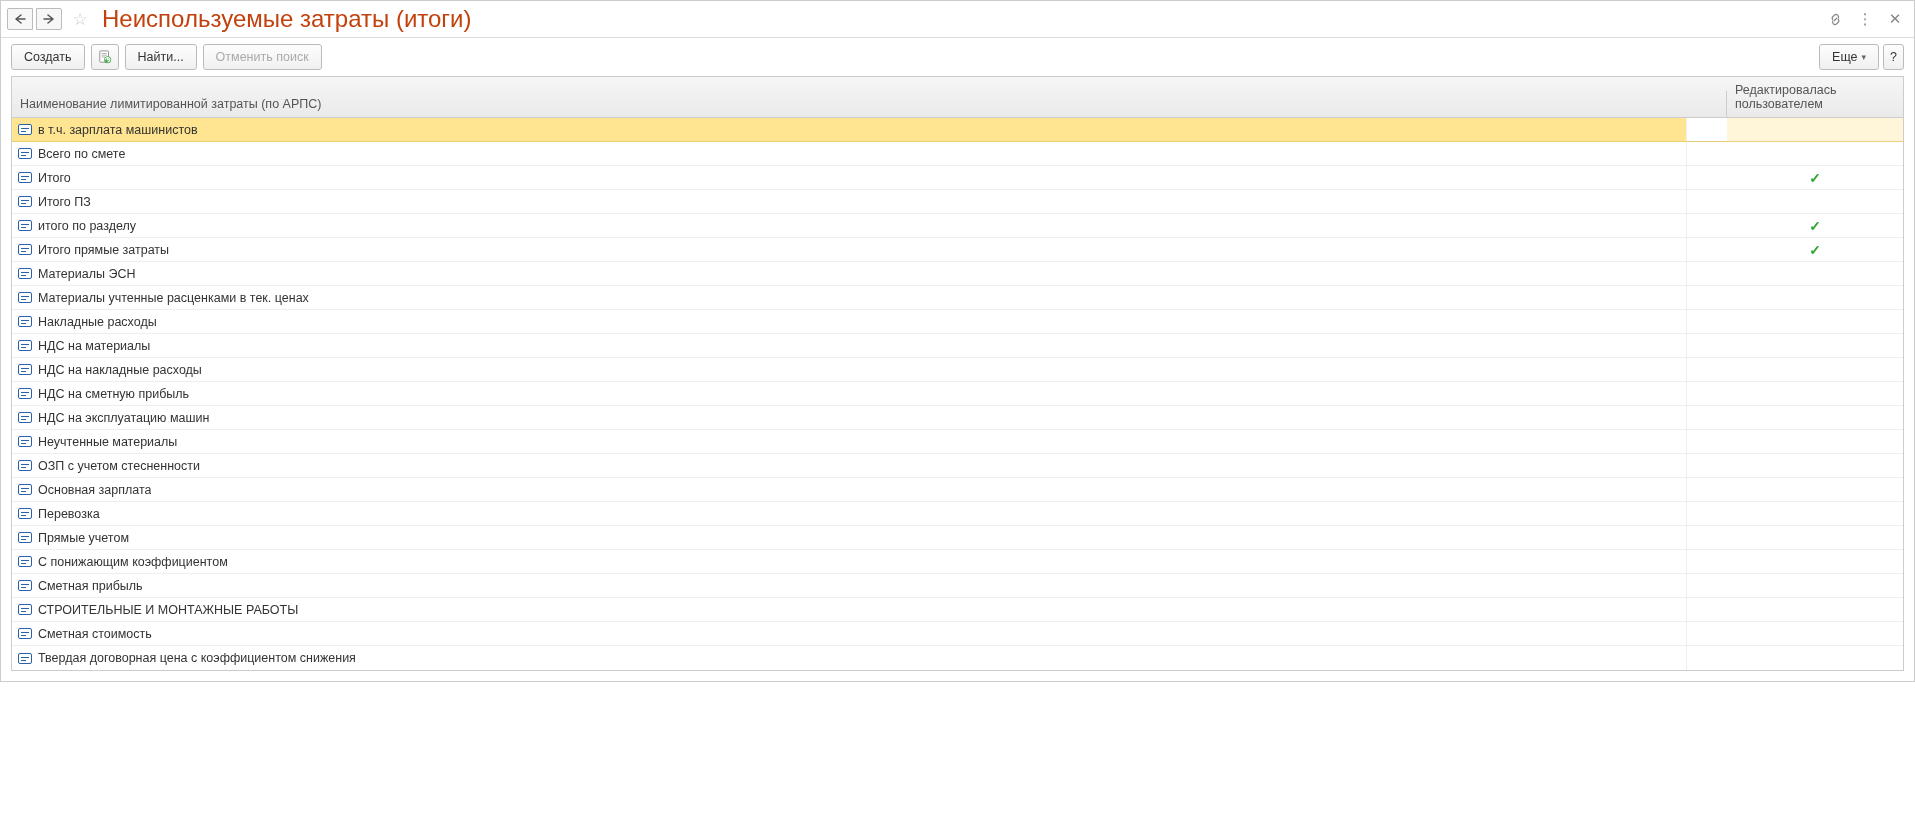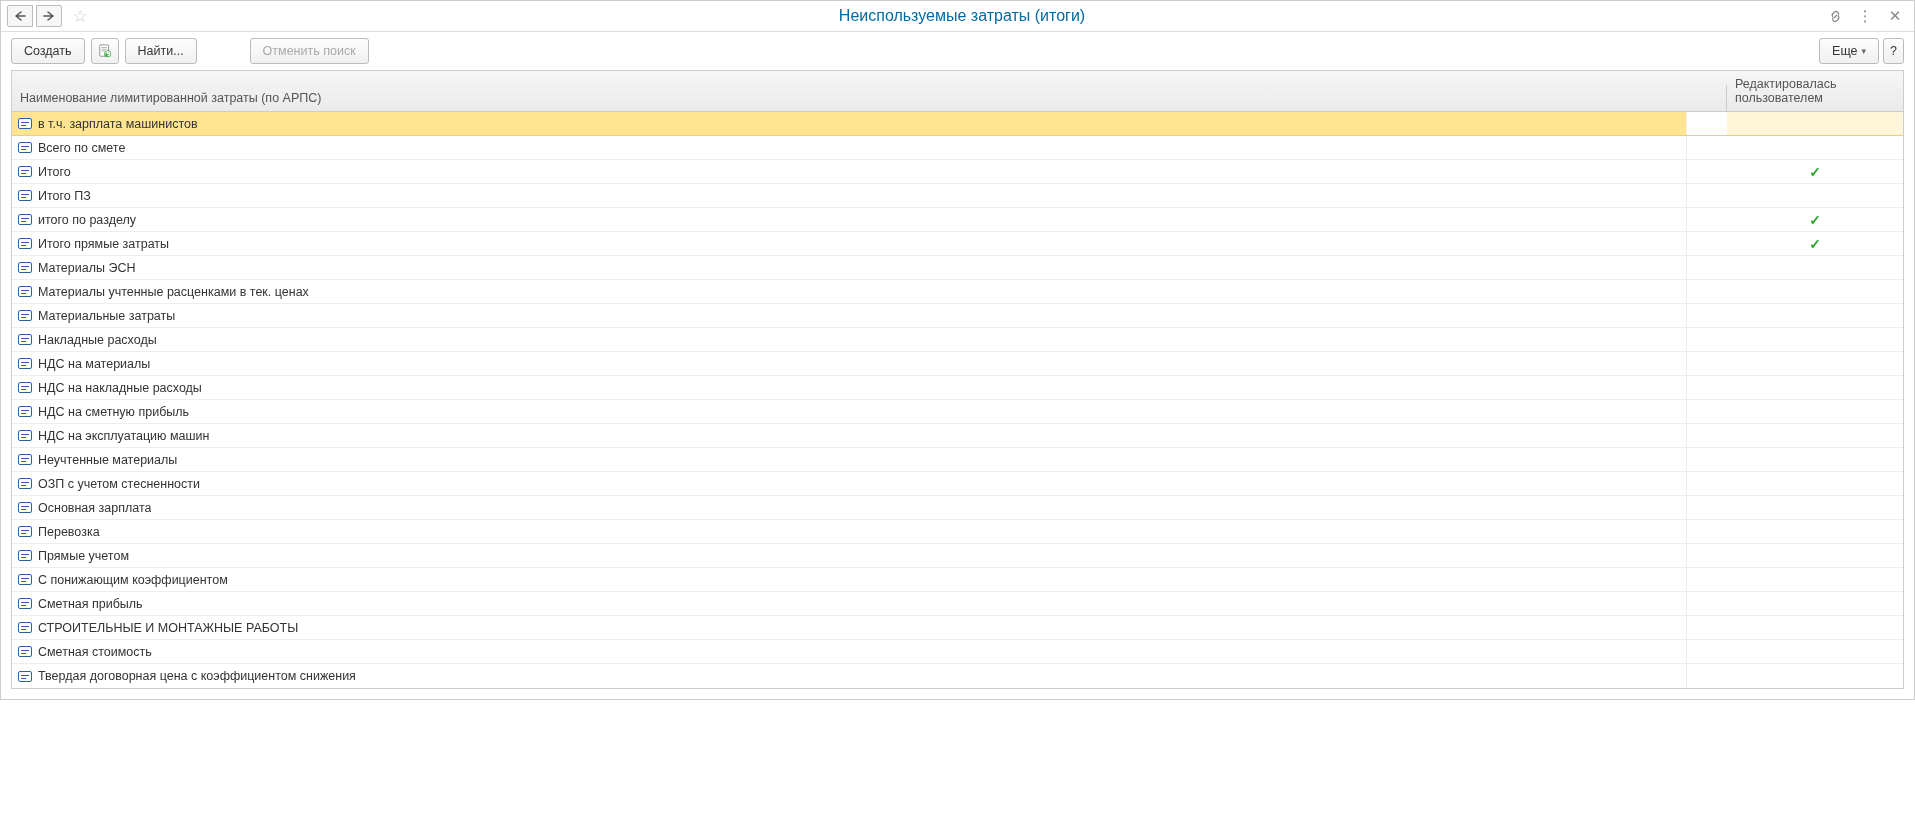--- a/index.html
+++ b/index.html
@@ -37,25 +37,24 @@
     width: 20px;
     height: 20px;
     display: flex;
     align-items: center;
     justify-content: center;
     margin: 0 4px;
     color: #ccc;
     font-size: 17px;
   }
   .page-title {
-    font-size: 16px;
-    color: #0369a1;
+    font-size: 24px;
+    color: #c2410c;
     flex: 1;
     padding-left: 4px;
-    text-align: center;
   }
   .title-right {
     display: flex;
     align-items: center;
     gap: 12px;
     padding-right: 4px;
   }
   .title-icon {
     width: 18px;
     height: 18px;
@@ -81,21 +80,20 @@
     cursor: pointer;
     color: #333;
     height: 26px;
     display: flex;
     align-items: center;
   }
   .btn.icon-btn { padding: 4px 6px; }
   .btn.disabled {
     color: #aaa;
     cursor: default;
-    margin-left: 47px;
   }
   .toolbar-right {
     margin-left: auto;
     display: flex;
     gap: 4px;
   }
   .btn .chev { margin-left: 4px; font-size: 9px; color: #666; }
   .table-wrap {
     margin: 0 10px 10px 10px;
     border: 1px solid #ccc;
@@ -301,27 +299,20 @@
         <div class="row">
           <div class="col-name">
             <span class="row-icon"></span>
             <span class="row-label">Материалы учтенные расценками в тек. ценах</span>
           </div>
           <div class="col-edited"></div>
         </div>
         <div class="row">
           <div class="col-name">
             <span class="row-icon"></span>
-            <span class="row-label">Материальные затраты</span>
-          </div>
-          <div class="col-edited"></div>
-        </div>
-        <div class="row">
-          <div class="col-name">
-            <span class="row-icon"></span>
             <span class="row-label">Накладные расходы</span>
           </div>
           <div class="col-edited"></div>
         </div>
         <div class="row">
           <div class="col-name">
             <span class="row-icon"></span>
             <span class="row-label">НДС на материалы</span>
           </div>
           <div class="col-edited"></div>

